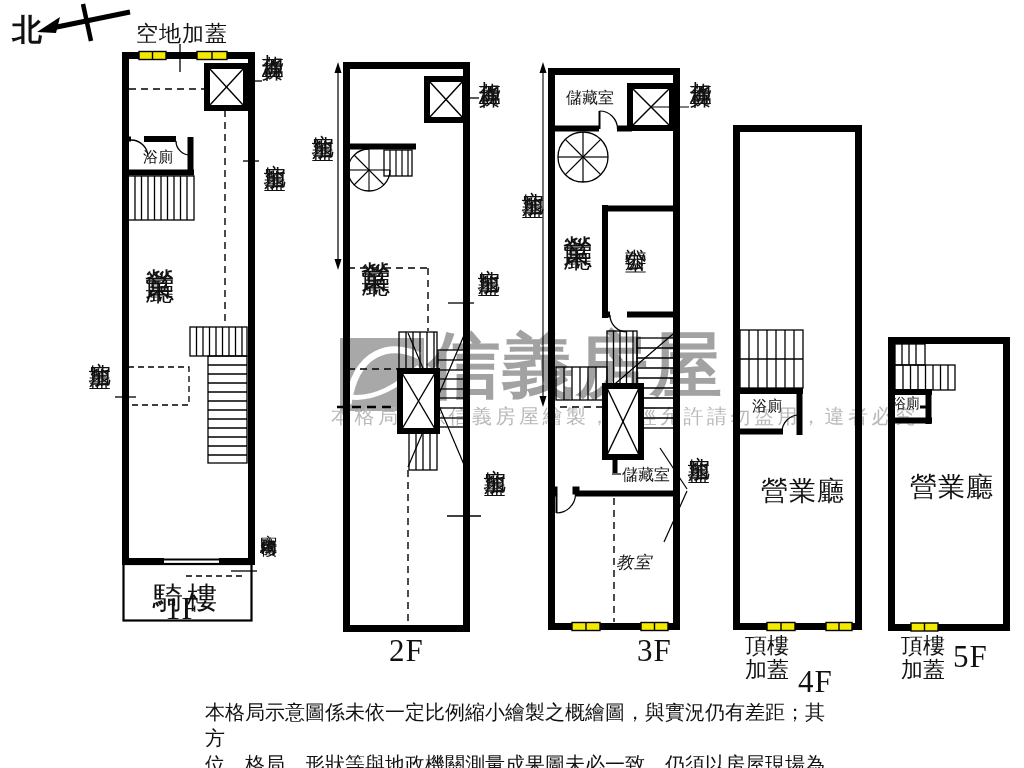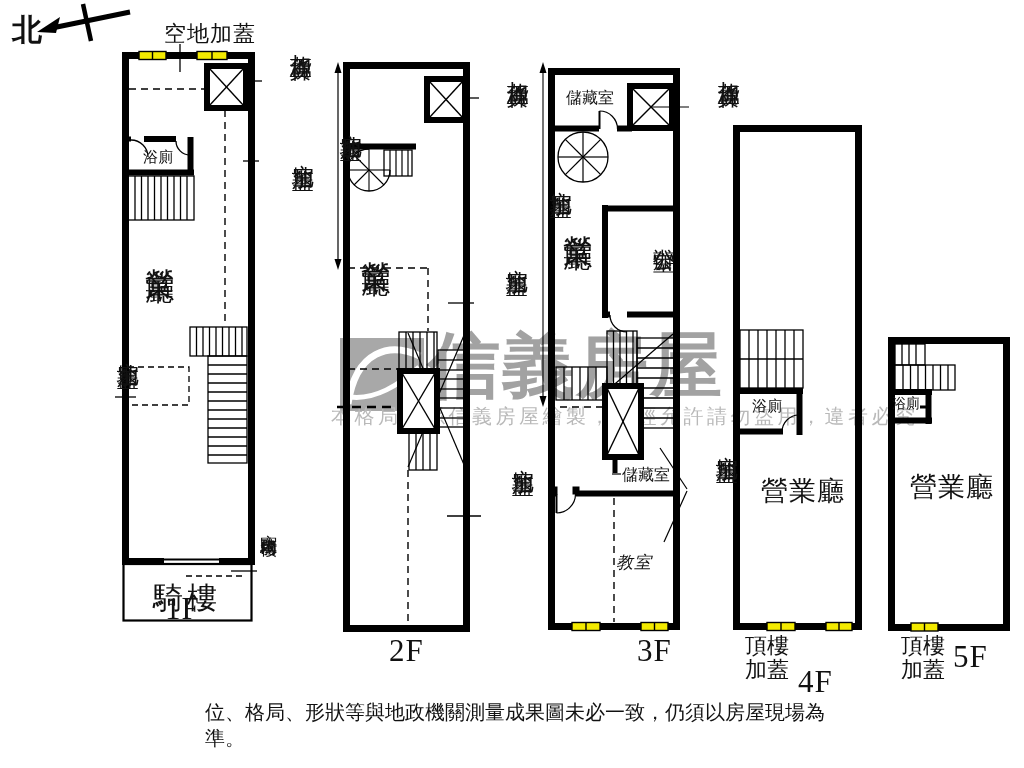--- a/index.html
+++ b/index.html
@@ -2,21 +2,21 @@
 <html><head>
 <meta charset="utf-8">
 <style>
   html,body{margin:0;padding:0;background:#fff;}
   #stage{position:relative;width:1024px;height:768px;background:#ffffff;overflow:hidden;
          font-family:"Liberation Serif","DejaVu Serif",serif;color:#111;}
   #stage svg{position:absolute;left:0;top:0;}
   .lbl{position:absolute;white-space:nowrap;color:#111;line-height:1.08;}
   .v{writing-mode:vertical-rl;text-orientation:upright;letter-spacing:2px;}
   .hall{font-size:29px;letter-spacing:3px;}
-  .note{font-size:22px;margin-left:28px;}
+  .note{font-size:22px;}
   .small{font-size:15px;letter-spacing:0.5px;}
   .floor-id{font-size:31px;letter-spacing:1px;}
   .wrap2{white-space:normal;word-break:break-all;width:49px;line-height:24px;font-size:22px;}
   .wm-brand{position:absolute;left:428px;top:330px;font-size:72px;font-weight:700;
             color:#a2a2a2;letter-spacing:2px;white-space:nowrap;line-height:1;}
   .wm-notice{position:absolute;left:331px;top:403px;font-size:20px;color:#b9b9b9;
              letter-spacing:3.5px;white-space:nowrap;}
   .disc{position:absolute;left:205px;top:699px;width:625px;font-size:20px;line-height:26px;
         color:#111;letter-spacing:0px;}
   .disc span{display:block;}
@@ -367,17 +367,18 @@
   <div class="lbl" style="left:761px;top:477px;font-size:27px;letter-spacing:1px;z-index:3;">營業廳</div>
   <div class="lbl wrap2" style="left:745px;top:634px;z-index:3;">頂樓加蓋</div>
   <div class="lbl floor-id" style="left:798px;top:641px;z-index:3;margin-top:24px;">4F</div>
 
   <div class="lbl" style="left:892px;top:396px;font-size:14px;z-index:3;">浴廁</div>
   <div class="lbl" style="left:910px;top:473px;font-size:27px;letter-spacing:1px;z-index:3;">營業廳</div>
   <div class="lbl wrap2" style="left:901px;top:634px;z-index:3;">頂樓加蓋</div>
   <div class="lbl floor-id" style="left:953px;top:640px;z-index:3;text-align:right;">5F</div>
 
   <div class="disc" style="z-index:3;">
+    <span>本格局示意圖係未依一定比例縮小繪製之概繪圖，與實況仍有差距；其方</span>
     <span>位、格局、形狀等與地政機關測量成果圖未必一致，仍須以房屋現場為準。</span>
 
   </div>
 
 </div>
 
 </body></html>

